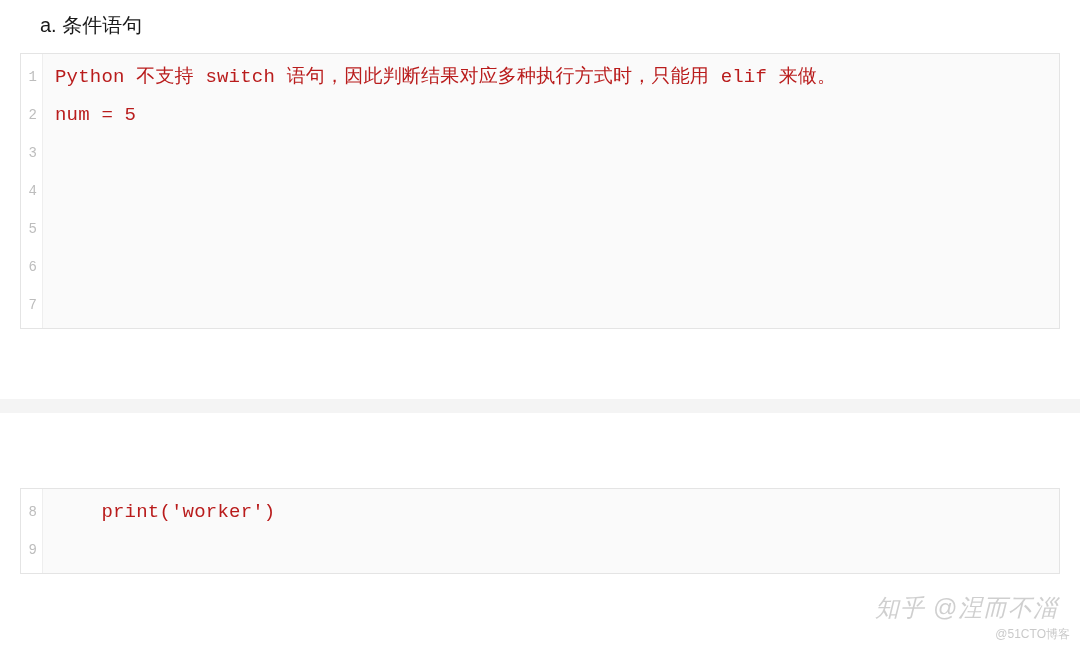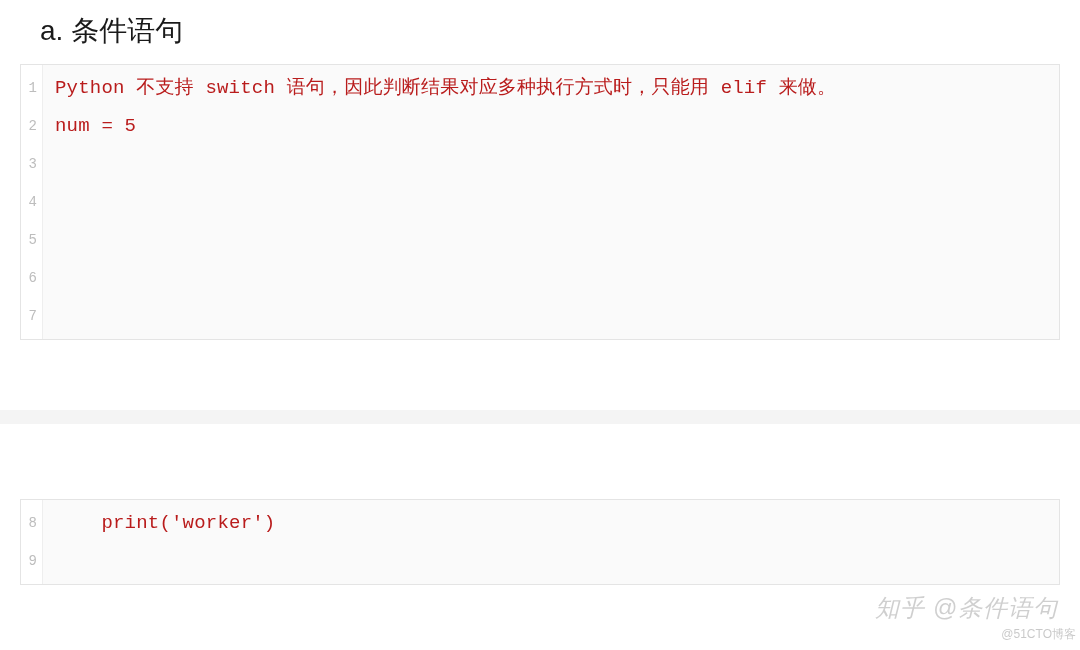--- a/index.html
+++ b/index.html
@@ -6,21 +6,21 @@
     body {
       width: 1080px;
       height: 650px;
       background: #ffffff;
       font-family: "PingFang SC", "Microsoft YaHei", "Helvetica Neue", Arial, sans-serif;
       position: relative;
       overflow: hidden;
     }
     .heading {
       padding: 12px 40px 14px 40px;
-      font-size: 28px;
+      font-size: 20px;
       color: #1a1a1a;
       font-weight: 400;
     }
     .code-block {
       margin: 0 20px 0 20px;
       border: 1px solid #e4e4e4;
       background: #fafafa;
       display: flex;
       font-family: "Menlo", "Consolas", "Courier New", monospace;
     }
@@ -62,21 +62,21 @@
       font-size: 24px;
       color: #444444;
       opacity: 0.25;
       font-style: italic;
       font-family: "PingFang SC", "Microsoft YaHei", sans-serif;
       letter-spacing: 1px;
       pointer-events: none;
     }
     .wm2 {
       position: absolute;
-      right: 4px;
+      right: 10px;
       bottom: 7px;
       font-size: 12px;
       color: #666666;
       opacity: 0.35;
       pointer-events: none;
     }
   </style>
 </head>
 <body>
 
@@ -104,14 +104,14 @@
 <div class="code-block">
   <div class="gutter">
     <span class="ln">8</span>
     <span class="ln">9</span>
   </div>
   <div class="code-lines">
     <div class="line">    print('worker')</div>
   </div>
 </div>
 
-<div class="wm1">知乎 @条件语句</div>
+<div class="wm1">知乎 @涅而不淄</div>
 <div class="wm2">@51CTO博客</div>
 
 </body></html>

